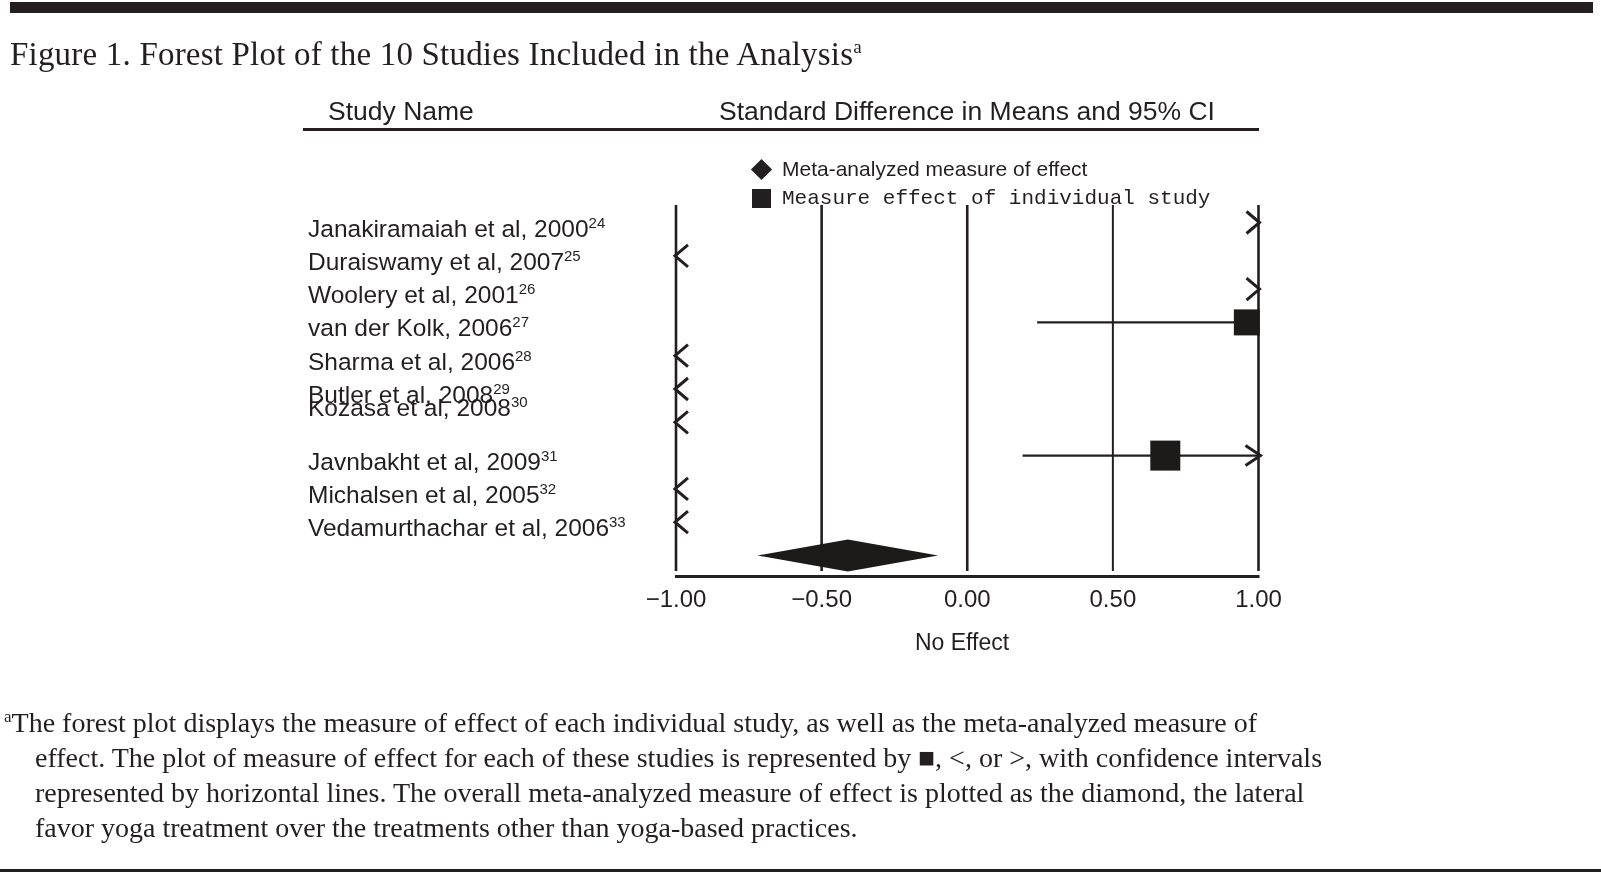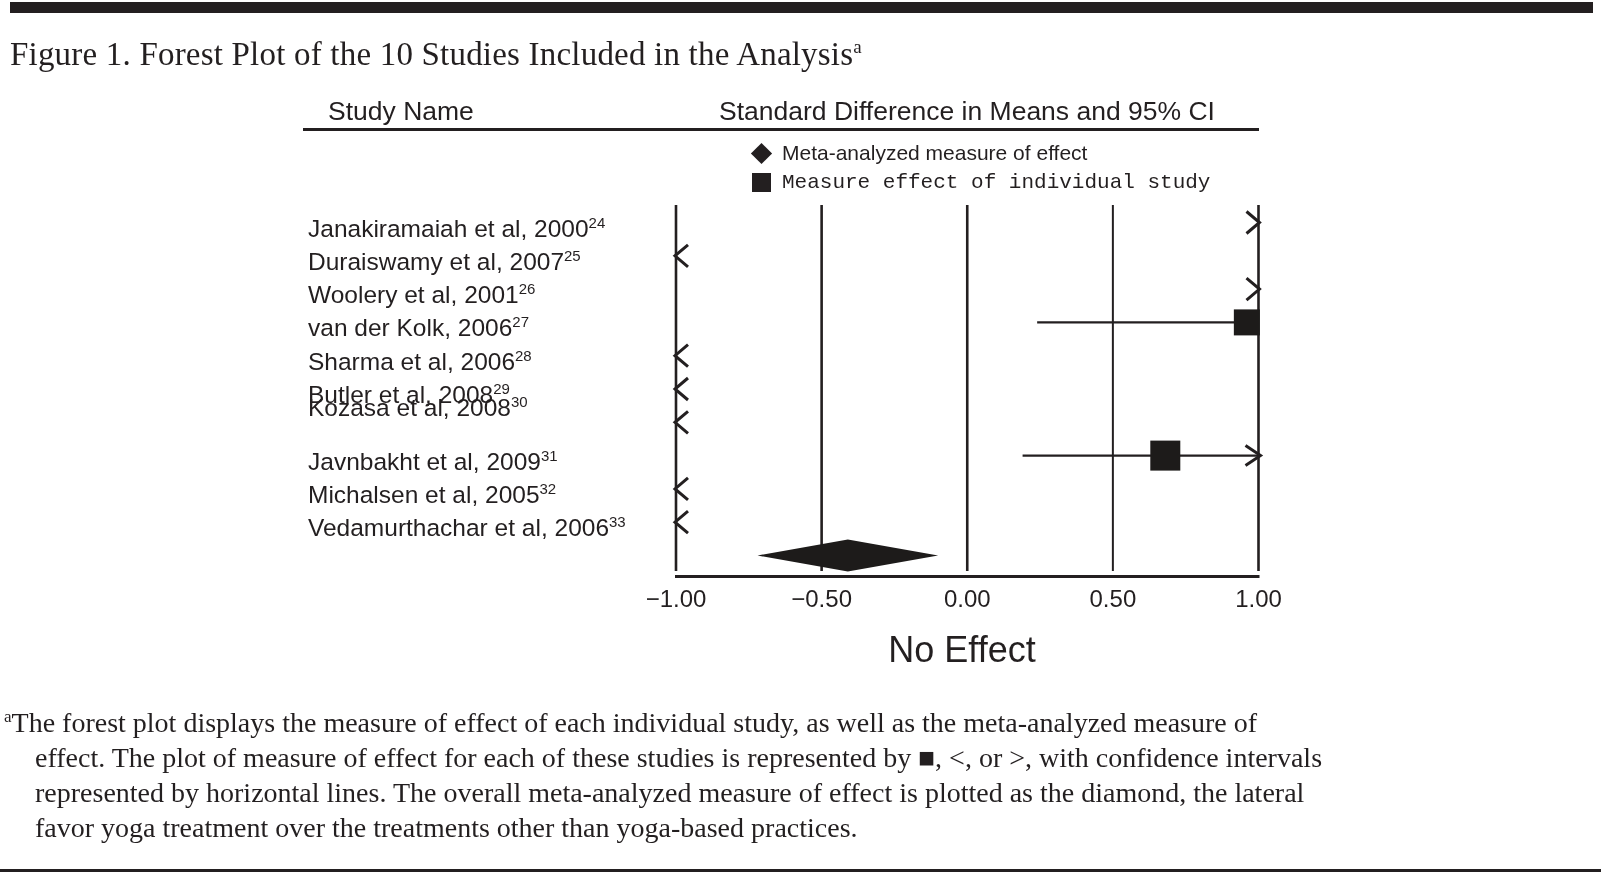--- a/index.html
+++ b/index.html
@@ -10,34 +10,34 @@
 
   .top-rule { left:10px; top:2px; width:1583px; height:11px; background:#231f20; }
   .figure-title { left:10px; top:24px; font-size:33px; font-weight:normal; white-space:nowrap; letter-spacing:0.2px; }
   .figure-title sup { font-size:19px; }
 
   .col-hdr { top:96px; font-size:26.5px; white-space:nowrap; }
   .hdr-study { left:328px; }
   .hdr-effect { left:719px; }
   .header-rule { left:303px; top:128px; width:956px; height:3px; background:#231f20; }
 
-  .legend-row { display:flex; align-items:center; height:24px; }
+  .legend-row { display:flex; align-items:center; height:24px;margin-top:16px; }
   .legend-1 { left:751px; top:141px; }
   .legend-2 { left:751px; top:170px;font-family:Liberation Mono, monospace; }
   .diamond-icon { width:15px; height:15px; background:#231f20; transform:rotate(45deg); margin:0 3px; flex:none; }
   .square-icon { width:19px; height:19px; background:#231f20; margin:0 1px; flex:none; }
   .legend-label { font-size:21px; margin-left:10px; white-space:nowrap; }
 
   #study-list .study-row { position:absolute; left:308px; height:30px; line-height:30px; font-size:24.5px; white-space:nowrap; }
   #study-list sup { font-size:15px; }
 
   #plot-svg { left:0; top:0; }
 
   .tick-label { position:absolute; top:585px; transform:translateX(-50%); font-size:24px; white-space:nowrap; }
-  .x-axis-label { left:962px; top:629px; transform:translateX(-50%); font-size:36px; white-space:nowrap; }
+  .x-axis-label { left:962px; top:629px; transform:translateX(-50%); font-size:23px; white-space:nowrap; }
 
   .footnote { left:4px; top:687px; font-size:28px; line-height:35px; }
   .fn-line { white-space:nowrap; }
   .fn-cont { padding-left:31px; }
   .footnote sup { font-size:17px; }
 
   .bottom-rule { left:0; top:869px; width:1601px; height:3px; background:#231f20; }
 </style>
 </head>
 <body>

